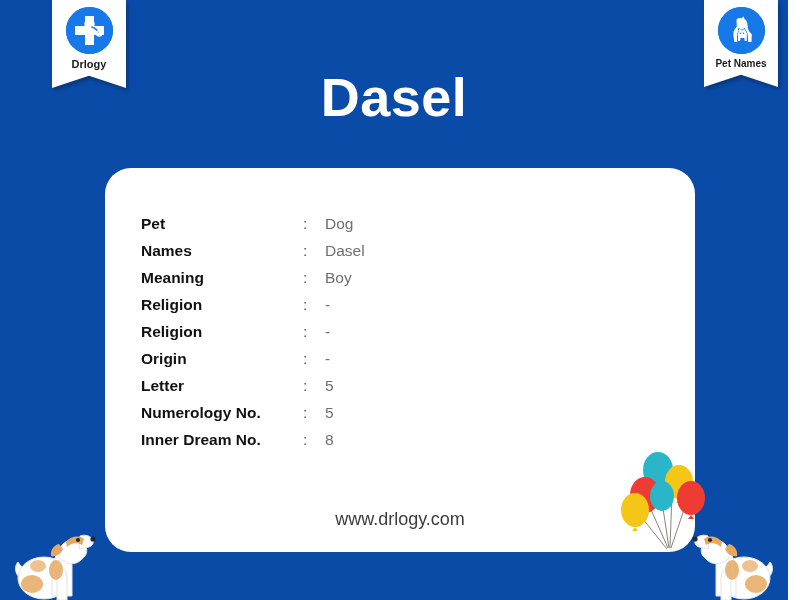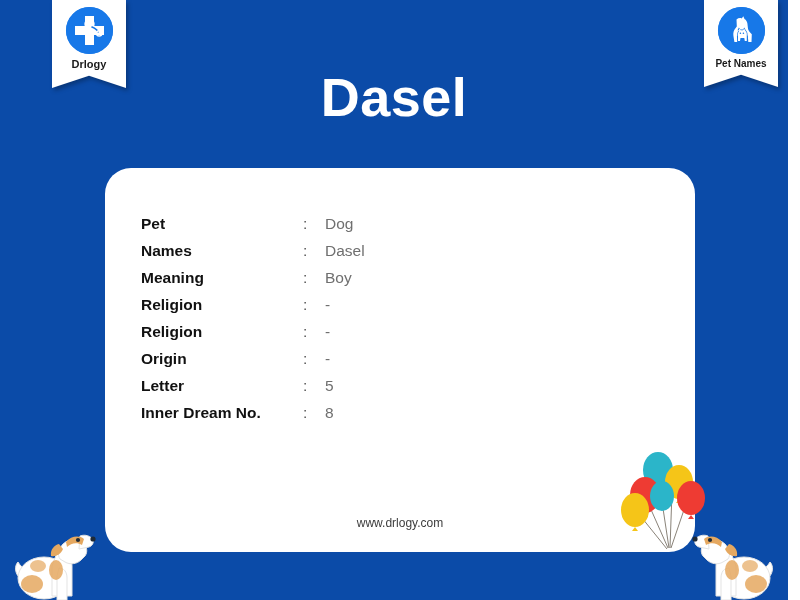--- a/index.html
+++ b/index.html
@@ -99,21 +99,21 @@
   }
   .cell-value {
     color:#6f6f6f;
     white-space:nowrap;
   }
   #site-footer {
     position:absolute;
     left:0; right:0;
     bottom:22px;
     text-align:center;
-    font-size:12px;
+    font-size:18px;
     color:#3c3c3c;
   }
 
   
   #balloons {
     position:absolute;
     left:612px; top:448px;
     width:96px; height:105px;
     pointer-events:none;
   }
@@ -197,20 +197,25 @@
           <td class="cell-sep">:</td>
           <td class="cell-value">-</td>
         </tr>
         <tr>
           <td class="cell-label">Origin</td>
           <td class="cell-sep">:</td>
           <td class="cell-value">-</td>
         </tr>
         <tr>
           <td class="cell-label">Letter</td>
+          <td class="cell-sep">:</td>
+          <td class="cell-value">5</td>
+        </tr>
+        <tr>
+          <td class="cell-label">Numerology No.</td>
           <td class="cell-sep">:</td>
           <td class="cell-value">5</td>
         </tr>
         <tr>
           <td class="cell-label">Inner Dream No.</td>
           <td class="cell-sep">:</td>
           <td class="cell-value">8</td>
         </tr>
       </tbody>
     </table>

